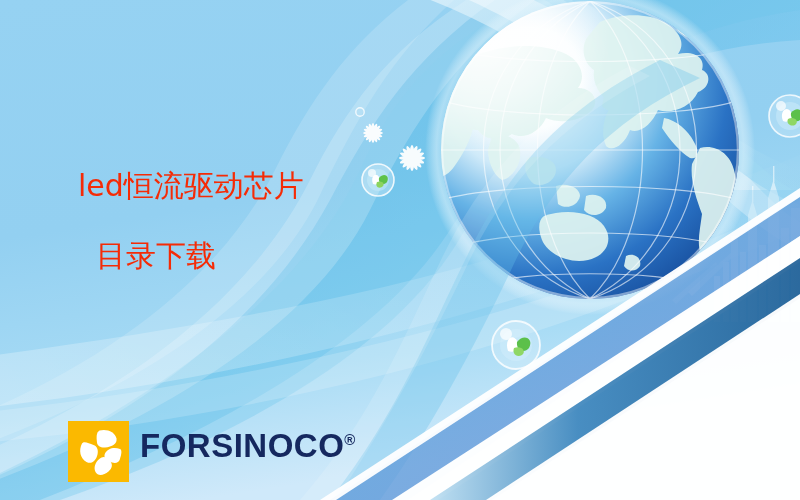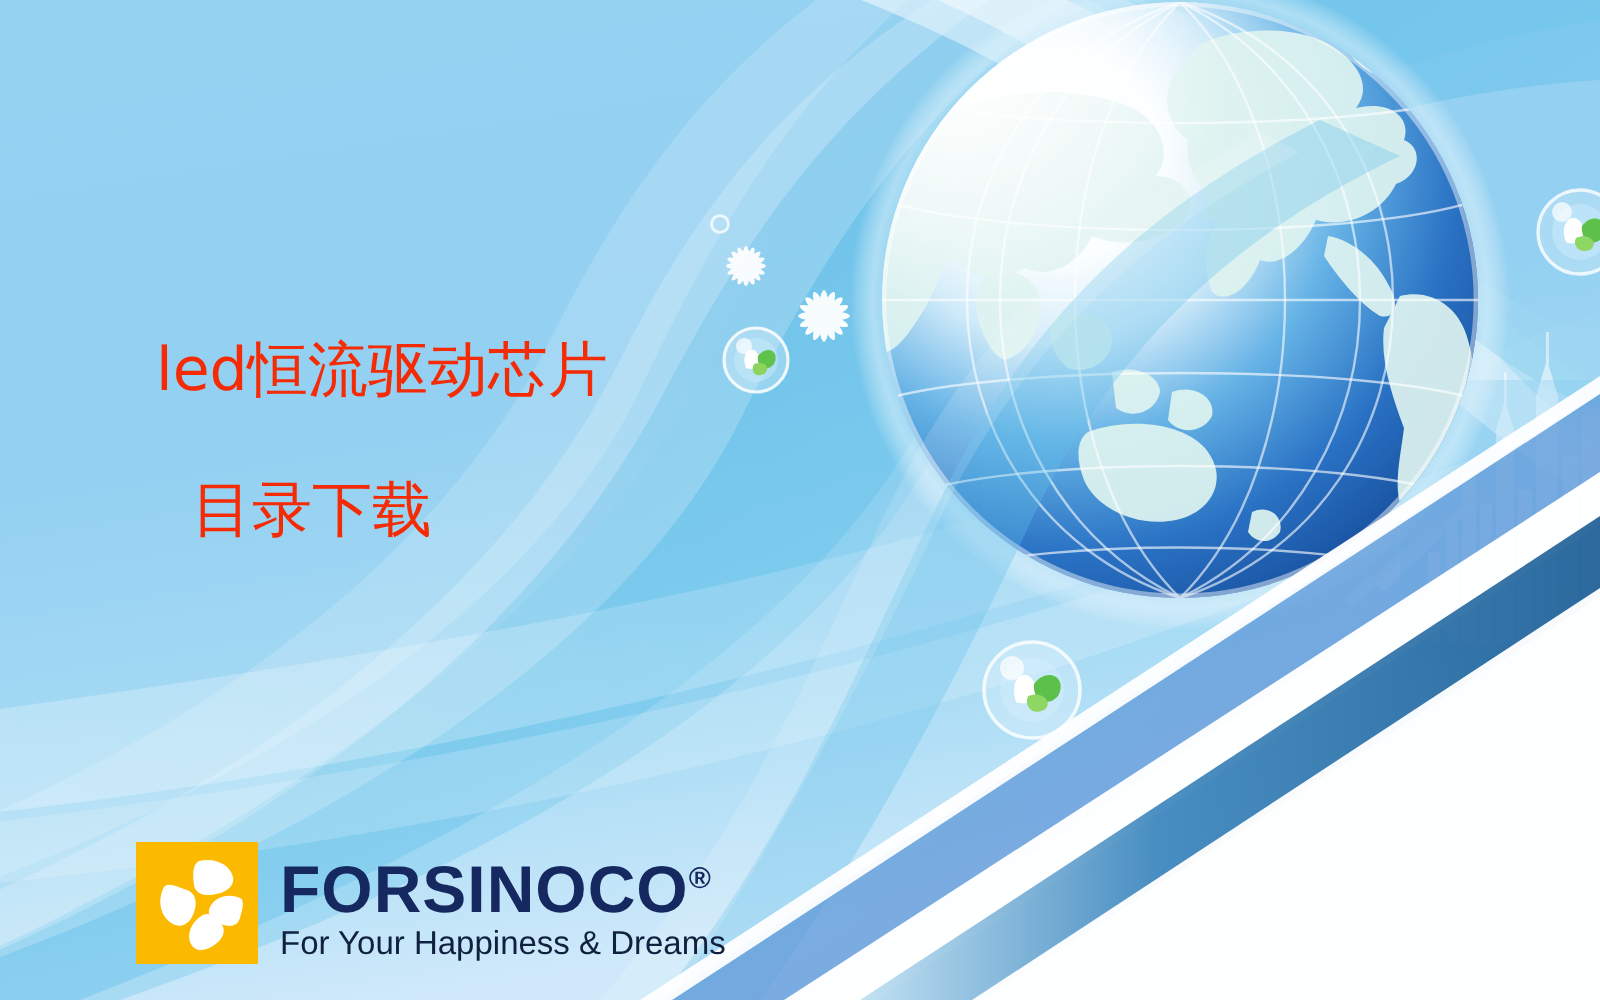--- a/index.html
+++ b/index.html
@@ -362,17 +362,16 @@
                    C48 42.6 50.8 41.5 51.8 38.5 C53.2 34.2 54.5 29 52 28 Z"></path>
           <path d="M33.5 36.5 C28 39.5 25 46 27.5 51 C29.8 55.4 35.5 54.8 40.5 50.5
                    C44 47.5 44.8 44 42.8 41 C40.2 37 36.5 34.9 33.5 36.5 Z"></path>
         </g>
       </svg>
     </div>
     <div class="logo-text">
       <div class="logo-word">
         <span>FORSINOCO</span><span class="reg">®</span>
       </div>
-      <div class="logo-tag">For Your Happiness &amp; Dreams</div>
     </div>
   </div>
 
 </div>
 
 </body></html>

